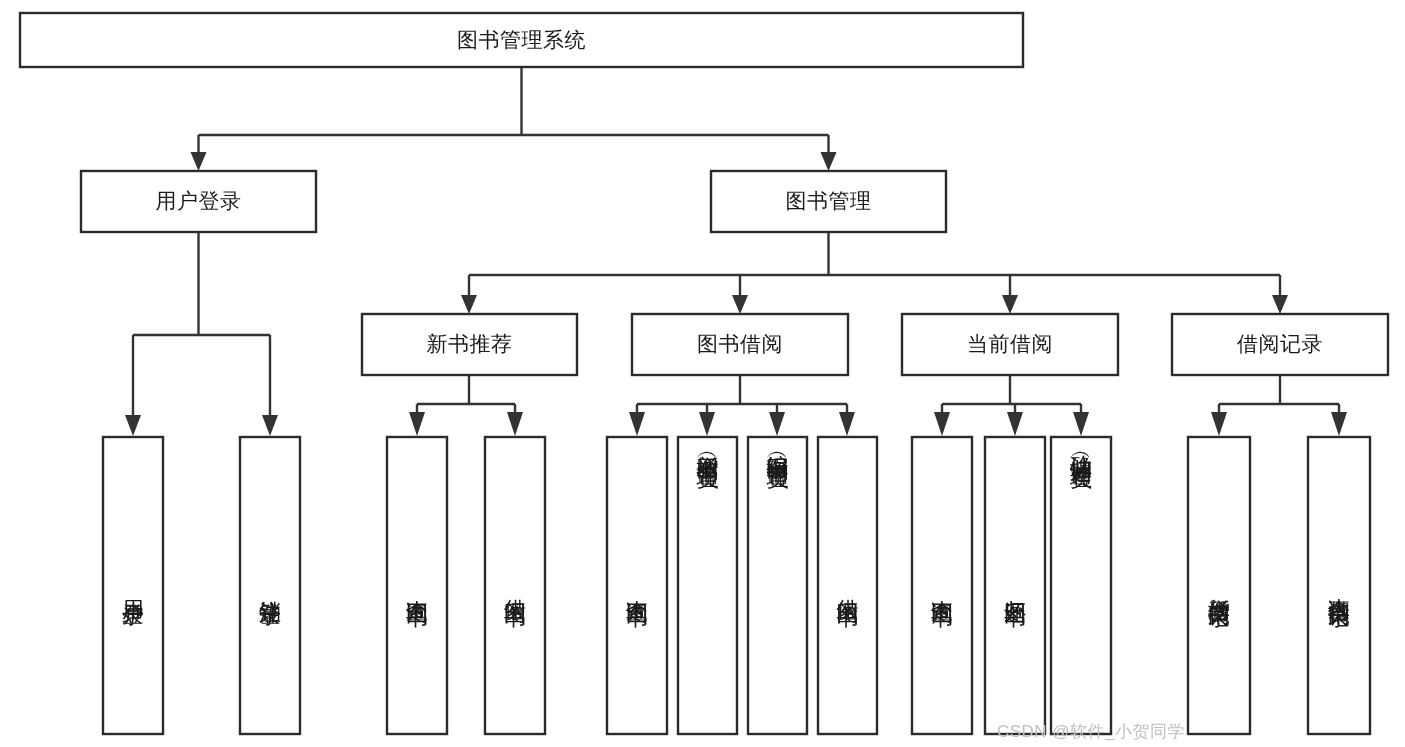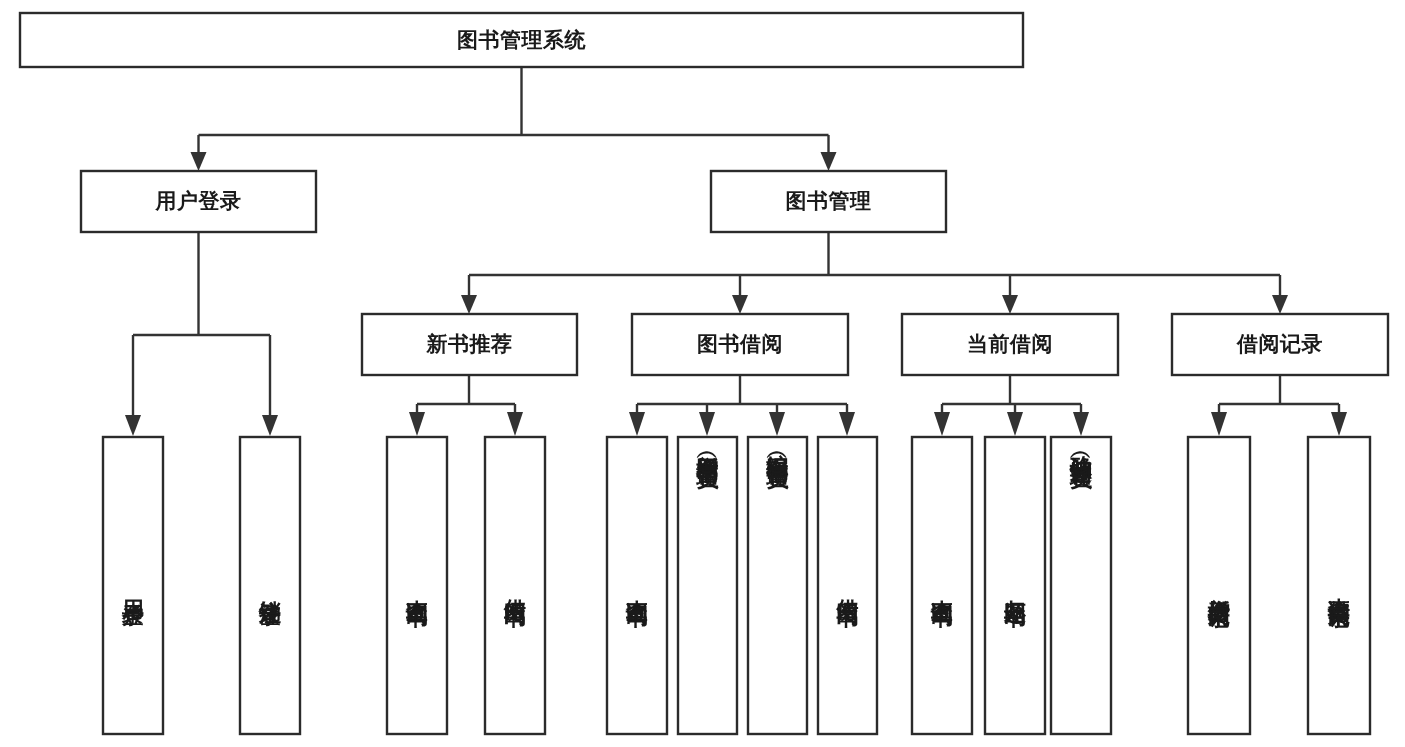--- a/index.html
+++ b/index.html
@@ -12,21 +12,20 @@
     height: 747px;
     font-family: "Liberation Sans", "DejaVu Sans", sans-serif;
     overflow: hidden;
     position: relative;
   }
   #diagram-root {
     position: relative;
     width: 1193px;
     height: 747px;
     background: #ffffff;
-    font-weight: bold;
   }
   svg.diagram-canvas {
     position: absolute;
     left: 0;
     top: 0;
     width: 1405px;
     height: 747px;
     display: block;
   }
   .node-box {
@@ -243,13 +242,14 @@
   <div class="leaf-label-wrap" style="left:1051px; top:437px; width:60px; height:297px; align-items:flex-start;">
     <span class="leaf-label">确认归还（管理员）</span>
   </div>
   <div class="leaf-label-wrap" style="left:1188px; top:437px; width:62px; height:297px;">
     <span class="leaf-label">新增借阅记录</span>
   </div>
   <div class="leaf-label-wrap" style="left:1308px; top:437px; width:62px; height:297px;">
     <span class="leaf-label">查询借阅记录</span>
   </div>
 
+  <div class="watermark">CSDN @软件_小贺同学</div>
 </div>
 
 </body></html>

